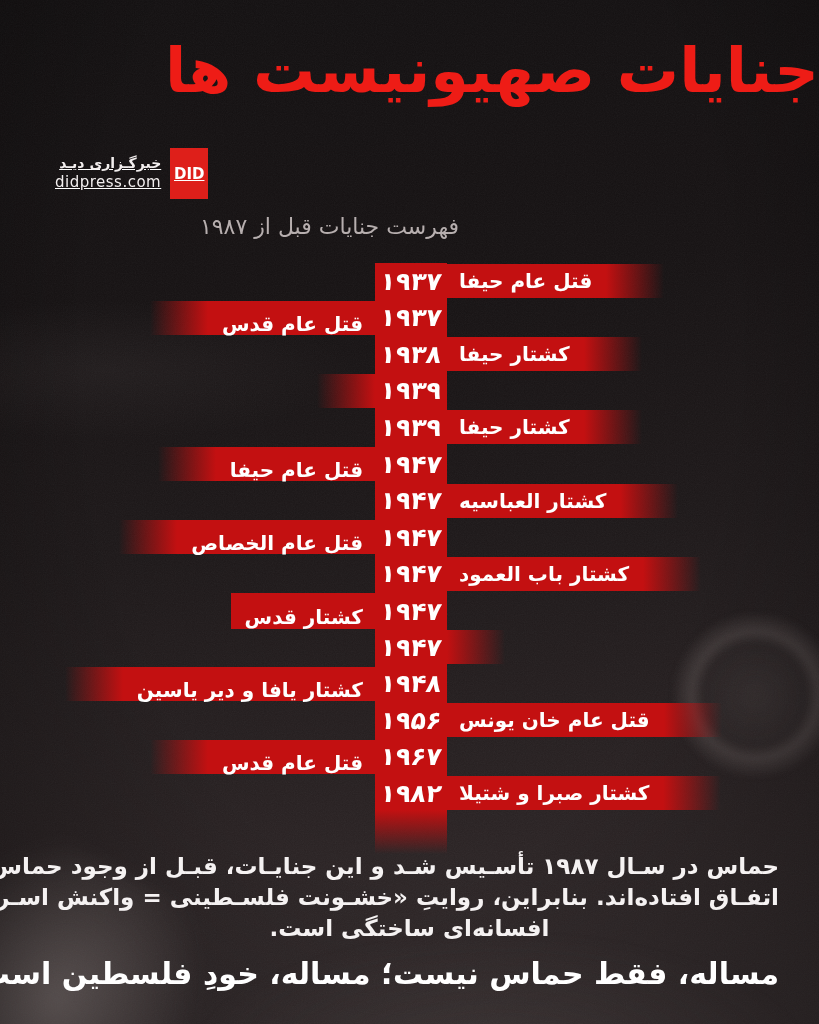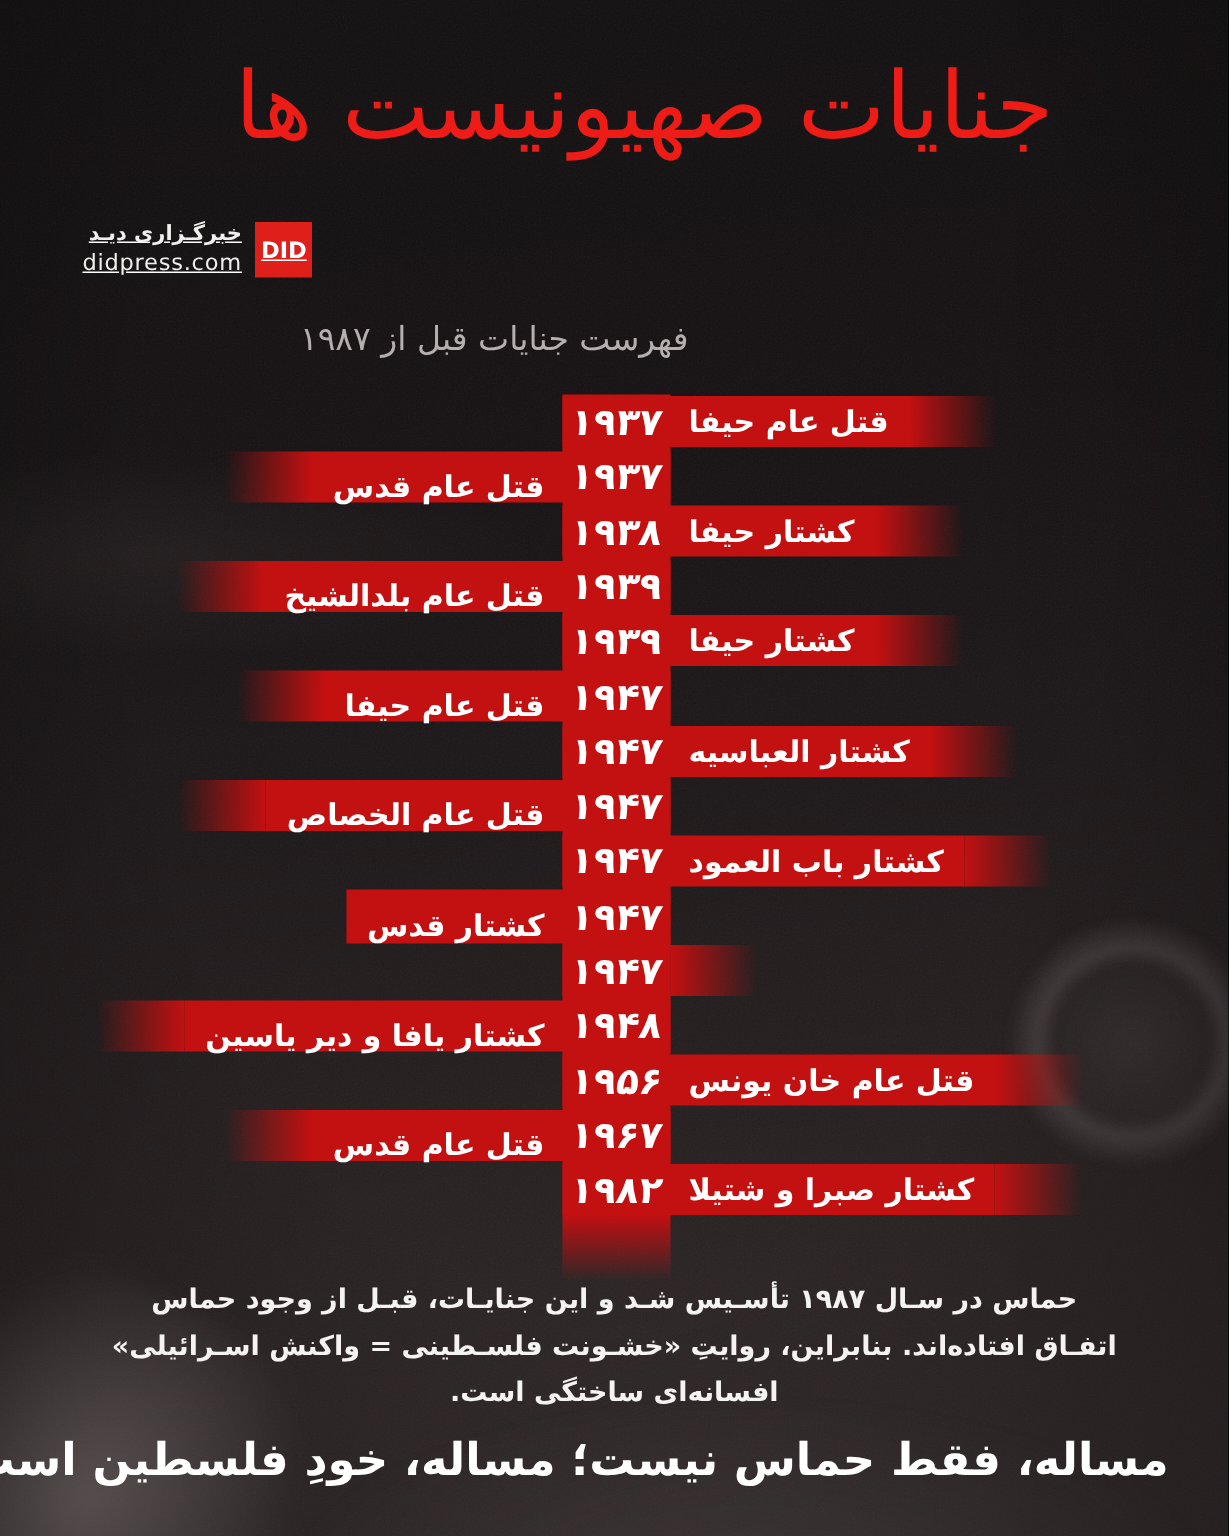--- a/index.html
+++ b/index.html
@@ -28,39 +28,39 @@
   .blob-bottom{left:180px;top:930px;width:640px;height:220px;
     background:radial-gradient(ellipse at 50% 60%,rgba(140,128,125,0.16),rgba(140,128,125,0) 70%);
     filter:blur(6px);}
   .vignette{position:absolute;inset:0;
     background:radial-gradient(ellipse at 50% 35%,rgba(0,0,0,0) 55%,rgba(0,0,0,0.30) 100%);}
   .grain{position:absolute;inset:0;width:100%;height:100%;opacity:.45;pointer-events:none;}
   
   .title{
     position:absolute;top:26px;left:0;width:819px;
     margin:0;padding-left:40px;box-sizing:border-box;
-    text-align:center;direction:rtl;
-    font-size:62px;font-weight:normal;line-height:1.45;
+    text-align:right;direction:rtl;
+    font-size:62px;font-weight:bold;line-height:1.45;
     color:#ee1c16;white-space:nowrap;
   }
   .subtitle{
     position:absolute;top:133px;right:74px;margin:0;
     direction:rtl;text-align:right;
     font-size:40px;font-weight:bold;color:#fdfbfb;
     white-space:nowrap;line-height:1.4;
   }
   .logo{
     position:absolute;top:148px;left:55px;
     display:flex;align-items:center;gap:9px;text-decoration:underline;
   }
   .logo-text{display:flex;flex-direction:column;align-items:flex-end;line-height:1.25;}
   .logo-name{direction:rtl;font-size:14px;font-weight:bold;color:#f3efef;letter-spacing:1px;}
   .logo-domain{font-size:15px;color:#f3efef;letter-spacing:.5px;}
   .logo-mark{
-    width:38px;height:37px;background:#de1f1a;
+    width:38px;height:51px;background:#de1f1a;
     display:flex;align-items:center;justify-content:center;
     font-size:15px;font-weight:bold;color:#fff;letter-spacing:0;
   }
   .caption{
     position:absolute;top:214px;left:0;width:659px;
     direction:rtl;text-align:center;
     font-size:22px;color:#b7afaf;
   }
   
   .timeline{position:absolute;top:263px;left:0;width:819px;height:600px;}
@@ -84,21 +84,21 @@
   .t-row.left  .label{padding:0 12px 0 14px;margin-top:12px;}
   .fade{width:58px;flex:none;}
   .t-row.right .fade{background:linear-gradient(to right,#c31011,rgba(195,16,17,0));}
   .t-row.left  .fade{background:linear-gradient(to left,#c31011,rgba(195,16,17,0));}
   
   .footer{
     position:absolute;top:851px;left:40px;right:40px;
     direction:rtl;text-align:center;
   }
   .footer-line{
-    font-size:18px;font-weight:bold;color:#f5f2f2;
+    font-size:23px;font-weight:bold;color:#f5f2f2;
     line-height:31px;white-space:nowrap;
   }
   .footer-emphasis{
     margin-top:14px;
     font-size:30px;font-weight:bold;color:#ffffff;
     line-height:32px;white-space:nowrap;text-align:right;
   }
 </style>
 </head>
 <body>
@@ -156,21 +156,20 @@
         <div class="t-row right" style="top: 74.2px;">
           <div class="core">
             <div class="year">۱۹۳۸</div>
             <div class="label" dir="rtl">کشتار حیفا</div>
           </div>
           <div class="fade"></div>
         </div>
         <div class="t-row left" style="top: 110.8px;">
           <div class="fade"></div>
           <div class="core">
-            <div class="label" dir="rtl">قتل عام بلدالشیخ</div>
             <div class="year">۱۹۳۹</div>
           </div>
         </div>
         <div class="t-row right" style="top: 147.4px;">
           <div class="core">
             <div class="year">۱۹۳۹</div>
             <div class="label" dir="rtl">کشتار حیفا</div>
           </div>
           <div class="fade"></div>
         </div>

